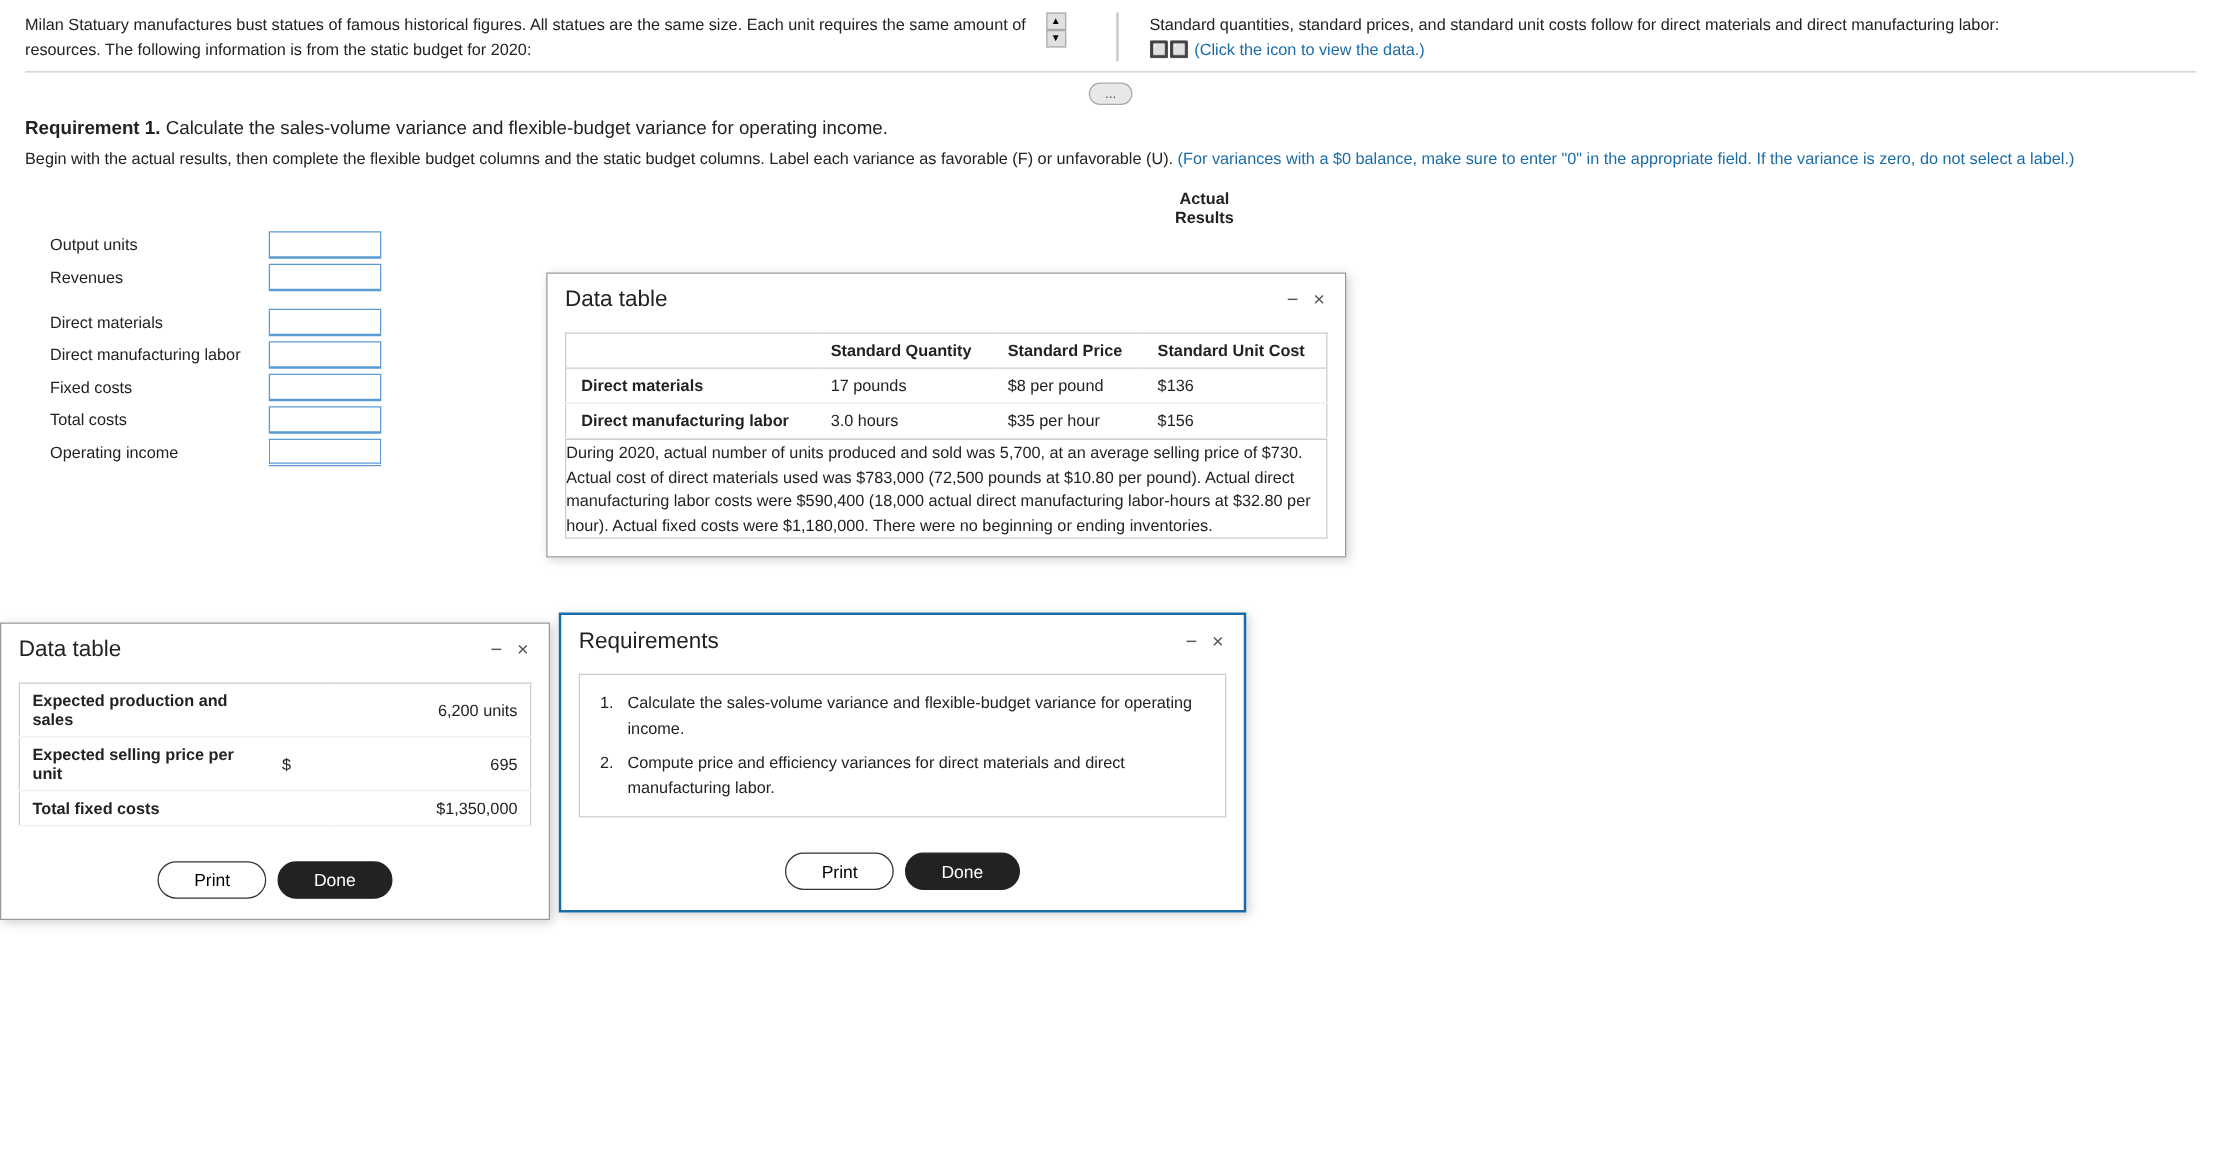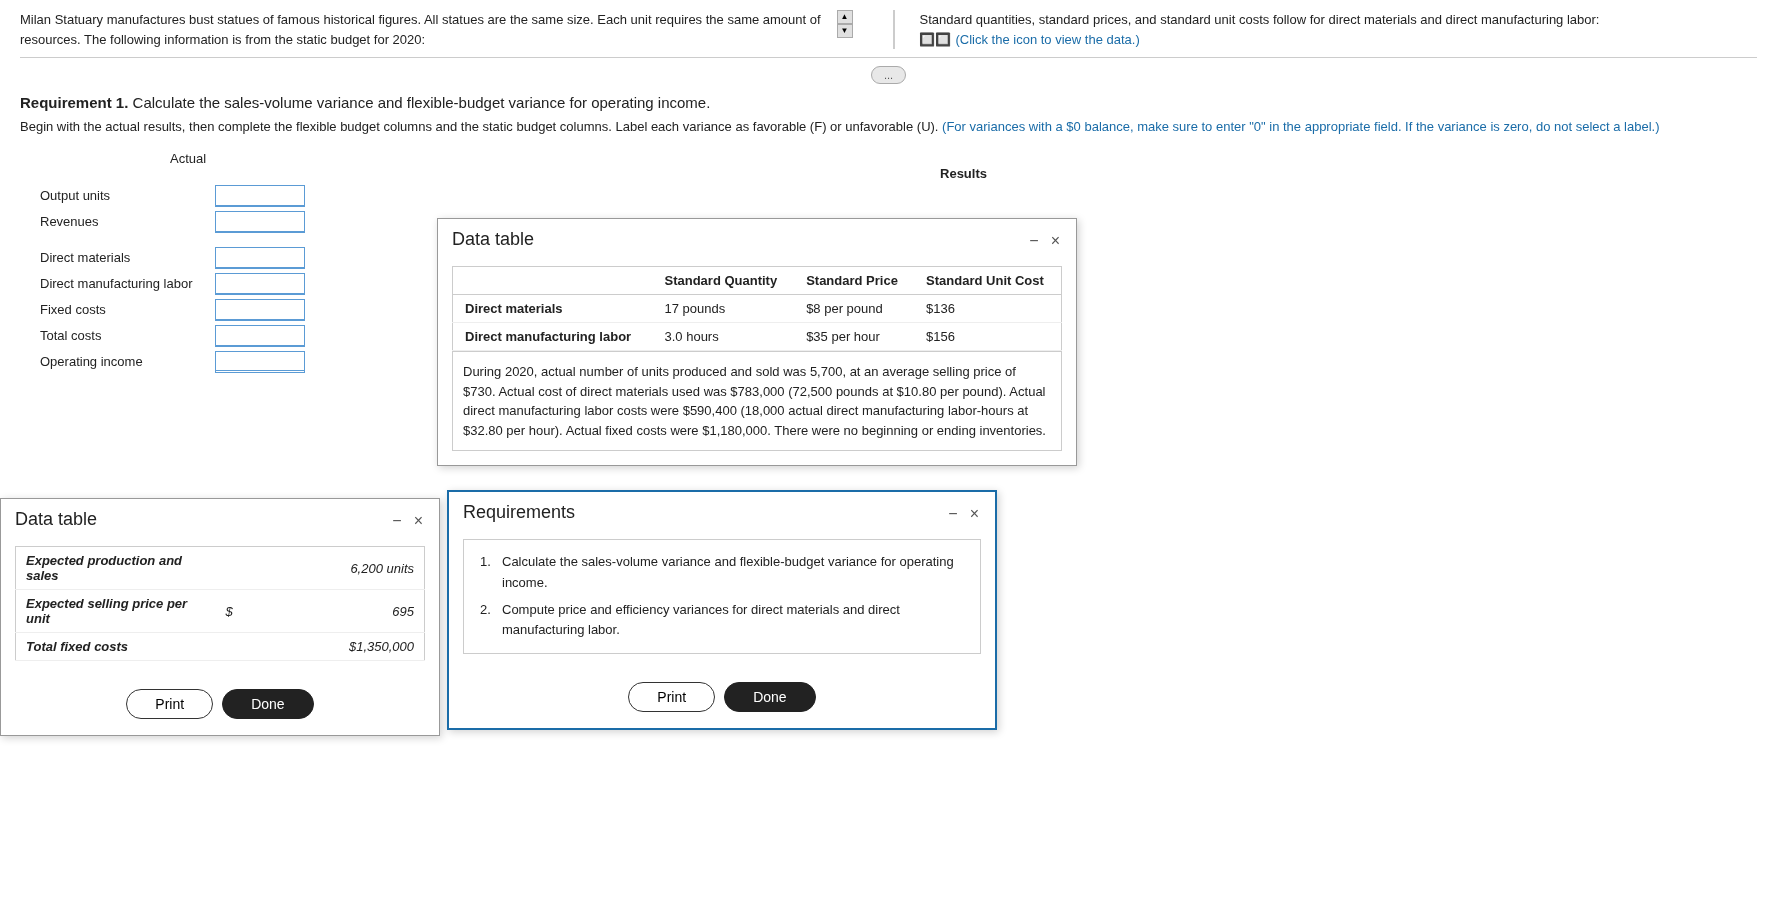--- a/index.html
+++ b/index.html
@@ -80,22 +80,22 @@
       font-size: 13px;
       color: #1a6ca8;
       line-height: 1.5;
       margin-bottom: 14px;
     }
     .instruction-text .black { color: #222; }
     .budget-table {
       margin-left: 20px;
     }
     .budget-table .col-header {
-      text-align: left;
-      font-weight: normal;
+      text-align: center;
+      font-weight: bold;
       font-size: 13px;
       margin-left: 130px;
     }
     .budget-table .col-header-sub {
       text-align: center;
       font-weight: bold;
       font-size: 13px;
       margin-left: 130px;
       margin-bottom: 4px;
     }
@@ -170,21 +170,20 @@
       background: #fff;
     }
     .data-table th:first-child { width: 200px; }
     .data-table td {
       padding: 6px 12px;
       border-bottom: 1px solid #eee;
     }
     .data-table td:first-child { font-weight: bold; }
     .data-table-note {
       border: 1px solid #ccc;
-      padding: 10px;
       font-size: 13px;
       line-height: 1.5;
       margin-top: 0;
     }
     
     .modal-bottom-left {
       top: 498px;
       left: 0px;
       width: 440px;
     }
@@ -204,21 +203,20 @@
 
     .simple-table {
       width: 100%;
       border-collapse: collapse;
       border: 1px solid #ccc;
       font-size: 13px;
     }
     .simple-table td {
       padding: 6px 10px;
       border-bottom: 1px solid #eee;
-      font-style: italic;
     }
     .simple-table td:first-child { font-weight: bold; width: 200px; }
     .simple-table td:last-child { text-align: right; }
 
     .modal-footer {
       display: flex;
       justify-content: center;
       gap: 9px;
       padding: 14px 14px 16px 14px;
     }

